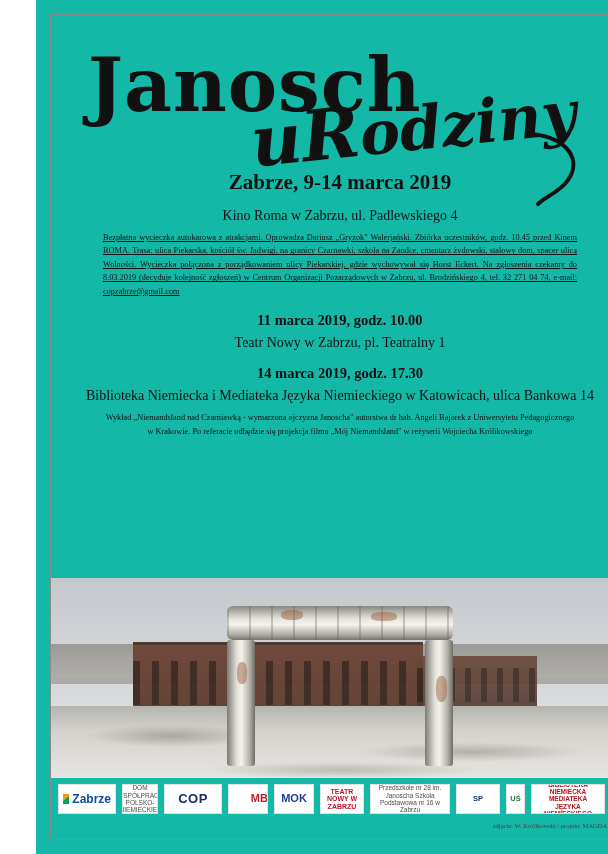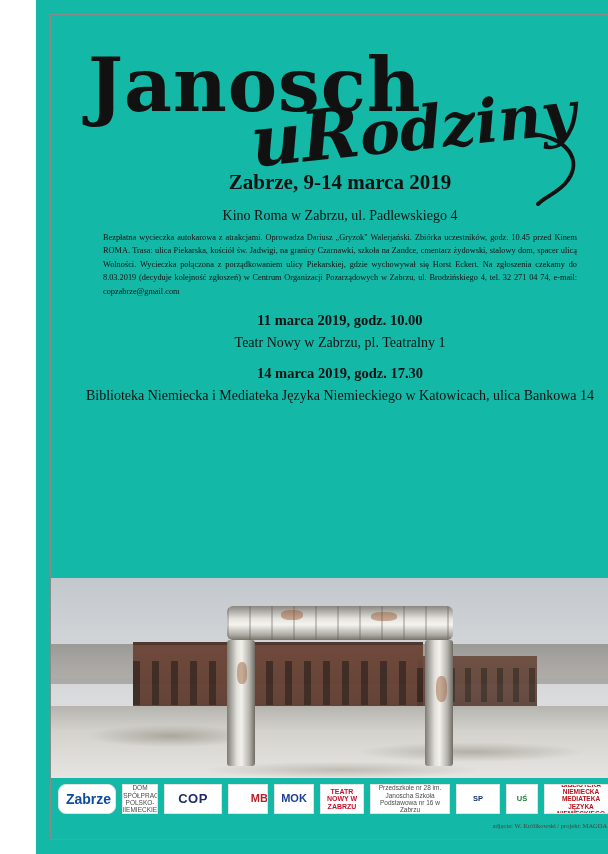--- a/index.html
+++ b/index.html
@@ -125,20 +125,21 @@
   .event-desc {
     margin: 0 auto;
     font-family: "Liberation Serif", serif;
     font-size: 8.3px;
     line-height: 1.62;
     color: #111111;
   }
   .desc-justify {
     width: 474px;
     text-align: justify;
+    text-decoration: underline;
   }
   .desc-center {
     width: 474px;
     text-align: center;
   }
 
   
   .photo {
     position: absolute;
     left: 15px;
@@ -263,21 +264,21 @@
     font-family: "Liberation Sans", sans-serif;
     font-size: 8px;
     color: #333333;
     padding: 0 4px;
     box-sizing: border-box;
     text-align: center;
     line-height: 1.05;
     white-space: nowrap;
     overflow: hidden;
   }
-  .logo-zabrze { color: #0c4da2; font-weight: 700; font-size: 14px; border-radius: 8px; }
+  .logo-zabrze { color: #0c4da2; font-weight: 700; font-size: 12px; }
   .logo-zabrze .sq {
     display: inline-block; width: 14px; height: 10px;
     background:
       linear-gradient(135deg, #f7941e 50%, #00a651 50%);
     margin-right: 3px; vertical-align: middle;
   }
   .logo-cop { color: #1f2a6b; font-weight: 700; font-size: 13px; letter-spacing: .5px; }
   .logo-mbp { color: #b51f2a; font-weight: 700; font-size: 11px; padding-left: 34px; }
   .logo-mok { color: #1c3f94; font-weight: 700; font-size: 11px; text-align: center; }
   .logo-red { color: #c8102e; font-weight: 700; font-size: 7px; }
@@ -320,20 +321,21 @@
     </div>
 
     <div class="event">
       <div class="event-date">11 marca 2019, godz. 10.00</div>
       <div class="event-place">Teatr Nowy w Zabrzu, pl. Teatralny 1</div>
     </div>
 
     <div class="event">
       <div class="event-date">14 marca 2019, godz. 17.30</div>
       <div class="event-place">Biblioteka Niemiecka i Mediateka Języka Niemieckiego w Katowicach, ulica Bankowa 14</div>
+      <div class="event-desc desc-center">Wykład „Niemandsland nad Czarniawką - wymarzona ojczyzna Janoscha" autorstwa dr hab. Angeli Bajorek z Uniwersytetu Pedagogicznego w Krakowie. Po referacie odbędzie się projekcja filmu „Mój Niemandsland" w reżyserii Wojciecha Królikowskiego</div>
     </div>
 
   </div>
 
   <div class="photo">
     <div class="sky"></div>
     <div class="treeline"></div>
     <div class="factory"></div>
     <div class="factory-b"></div>
     <div class="ground"></div>
@@ -357,20 +359,20 @@
     <div class="logo logo-muted" style="width:36px;">DOM
 WSPÓŁPRACY
 POLSKO-NIEMIECKIEJ</div>
     <div class="logo logo-cop" style="width:58px;">COP</div>
     <div class="logo logo-mbp" style="width:40px;">MBP</div>
     <div class="logo logo-mok" style="width:40px;">MOK</div>
     <div class="logo logo-red" style="width:44px;white-space:normal;">TEATR NOWY W ZABRZU</div>
     <div class="logo logo-muted" style="width:80px;">Przedszkole nr 28 im. Janoscha
 Szkoła Podstawowa nr 16 w Zabrzu</div>
     <div class="logo logo-navy" style="width:44px;">SP</div>
-    <div class="logo logo-green" style="width:32px;">UŚ</div>
+    <div class="logo logo-green" style="width:19px;">UŚ</div>
     <div class="logo logo-biblio" style="width:74px;">BIBLIOTEKA NIEMIECKA
 MEDIATEKA JĘZYKA NIEMIECKIEGO</div>
   </div>
 
   <div class="credit">zdjęcie: W. Królikowski / projekt: MAGDA LEŚ</div>
 
 </div>
 
 </body></html>

